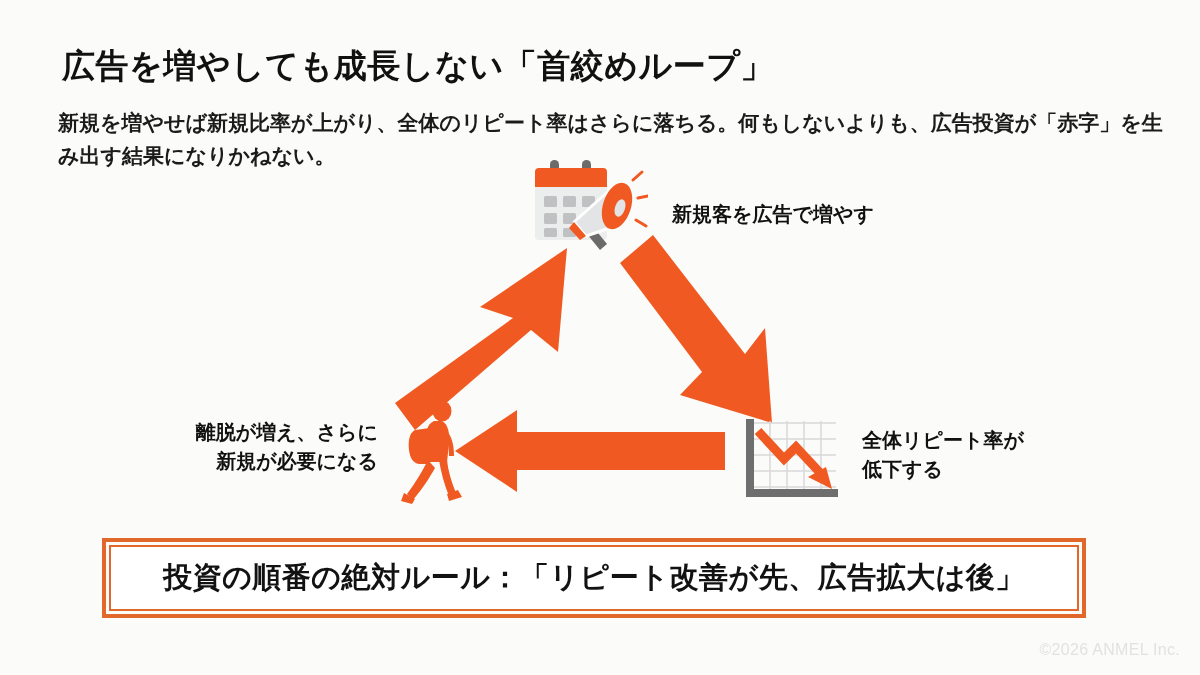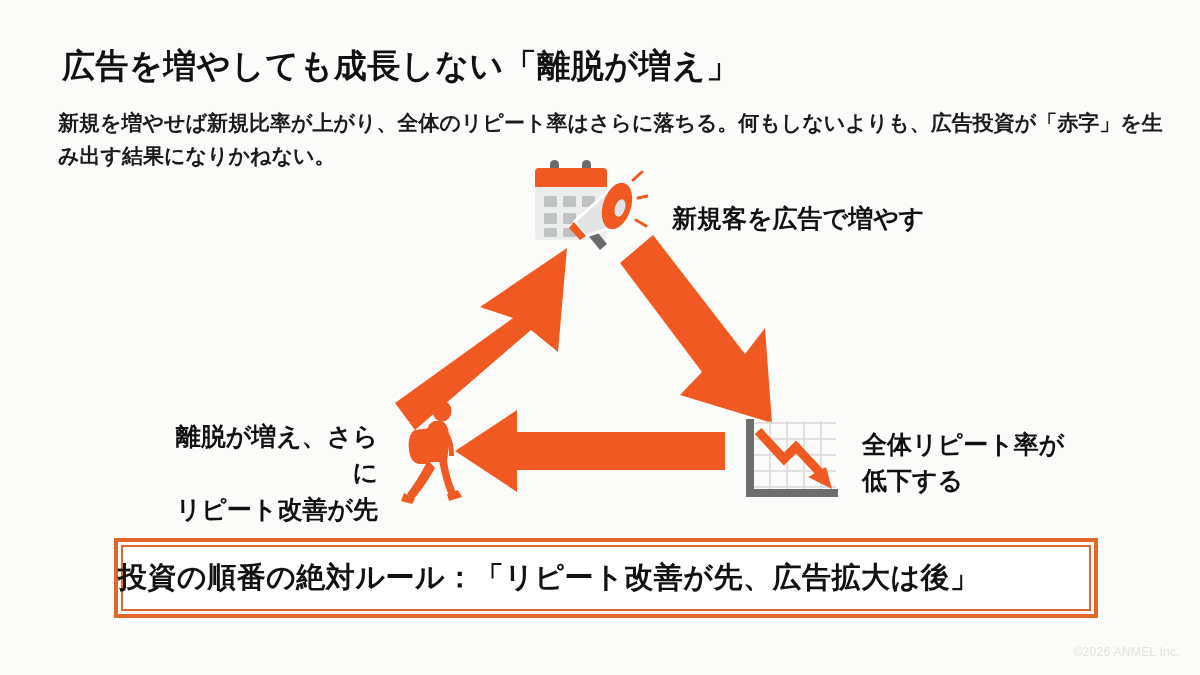--- a/index.html
+++ b/index.html
@@ -52,21 +52,21 @@
   #diagram {
     position: absolute;
     left: 0;
     top: 150px;
     width: 1200px;
     height: 380px;
   }
 
   .node-label {
     position: absolute;
-    font-size: 25px;
+    font-size: 20px;
     font-weight: bold;
     line-height: 1.45;
     color: #111111;
     white-space: pre-line;
   }
 
   #label-top {
     left: 672px;
     top: 50px;
   }
@@ -92,56 +92,56 @@
   #icon-walker            { left: 399px; top: 250px; }
 
   .arrow-svg { position: absolute; }
   #arrow-up    { left: 395px; top: 95px; }
   #arrow-down  { left: 605px; top: 85px; }
   #arrow-left  { left: 455px; top: 258px; }
 
   
   #banner {
     position: absolute;
-    left: 114px;
+    left: 102px;
     top: 538px;
     width: 976px;
     height: 72px;
     border: 4px solid #E1672B;
     background: #ffffff;
     box-shadow: 0 0 0 3px #fbfbf9 inset, 0 0 0 5px #E1672B inset;
     display: flex;
     align-items: center;
-    justify-content: flex-start;
+    justify-content: center;
   }
 
   #banner-text {
     font-size: 29px;
     font-weight: bold;
     letter-spacing: 0.5px;
     color: #121212;
     white-space: nowrap;
   }
 
   
   #copyright {
     position: absolute;
     right: 20px;
     bottom: 16px;
-    font-size: 12px;
+    font-size: 16px;
     color: #e2e2e0;
     letter-spacing: 0.3px;
   }
 </style>
 </head>
 <body>
 
 <div id="slide">
 
-  <h1 id="title">広告を増やしても成長しない「離脱が増え」</h1>
+  <h1 id="title">広告を増やしても成長しない「首絞めループ」</h1>
 
   <p id="subtitle">新規を増やせば新規比率が上がり、全体のリピート率はさらに落ちる。何もしないよりも、広告投資が「赤字」を生み出す結果になりかねない。</p>
 
   <div id="diagram">
 
     <svg id="arrow-up" class="arrow-svg" width="190" height="190" viewBox="0 0 190 190">
       <polygon fill="#F05A22" points="20,185 0,158 118,73 85,62 172,3 163,107 136,85"></polygon>
     </svg>
 
     <svg id="arrow-down" class="arrow-svg" width="175" height="190" viewBox="0 0 175 190">
@@ -235,21 +235,21 @@
         </g>
       </svg>
     </div>
 
     <div id="label-top" class="node-label">新規客を広告で増やす</div>
 
     <div id="label-right" class="node-label">全体リピート率が
 低下する</div>
 
     <div id="label-left" class="node-label">離脱が増え、さらに
-リピート改善が先</div>
+新規が必要になる</div>
 
   </div>
 
   <div id="banner">
     <span id="banner-text">投資の順番の絶対ルール：「リピート改善が先、広告拡大は後」</span>
   </div>
 
   <div id="copyright">©2026 ANMEL Inc.</div>
 
 </div>

